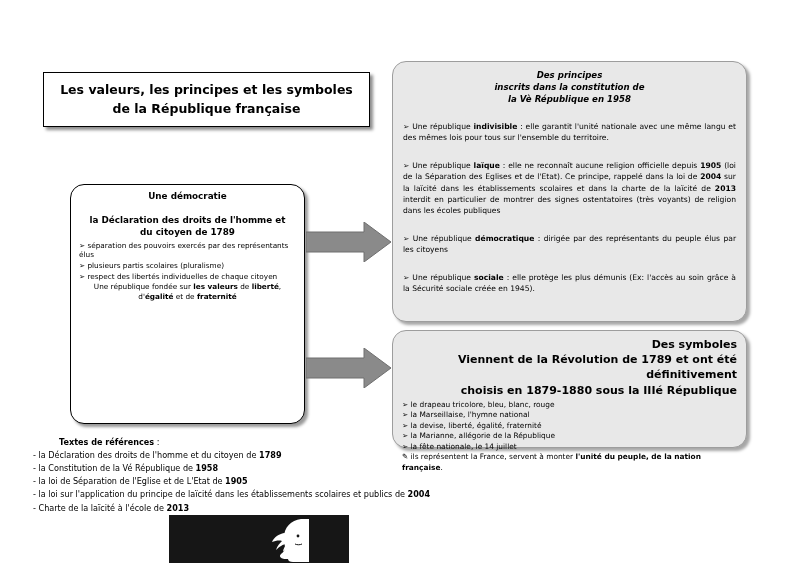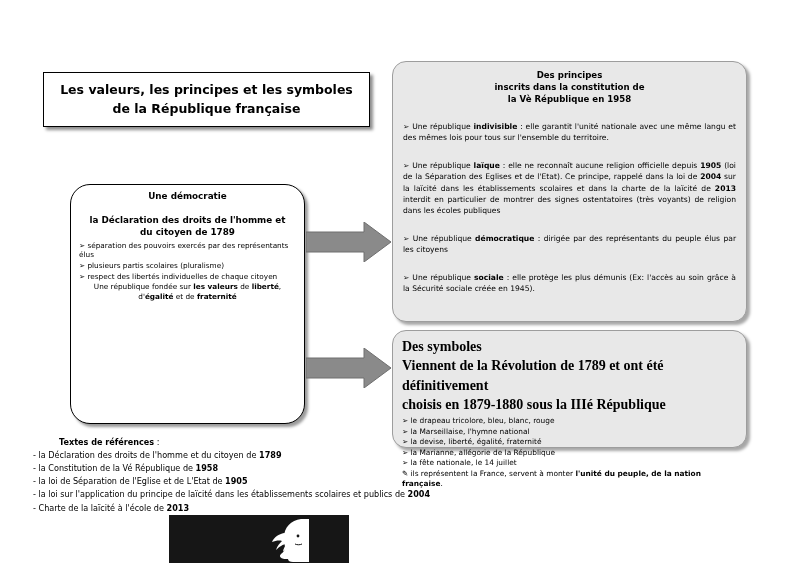--- a/index.html
+++ b/index.html
@@ -45,21 +45,21 @@
 
   
   #democracy-box {
     position: absolute;
     left: 70px;
     top: 184px;
     width: 235px;
     height: 240px;
     background: #ffffff;
     border: 1px solid #000;
-    border-radius: 20px;
+    border-radius: 14px;
     box-shadow: 3px 3px 3px rgba(0,0,0,0.4);
     padding: 6px 8px 4px 8px;
     box-sizing: border-box;
   }
   #democracy-box .db-title {
     text-align: center;
     font-size: 8.8px;
     font-weight: bold;
     line-height: 1.35;
   }
@@ -110,20 +110,21 @@
     border-radius: 14px;
     box-shadow: 3px 3px 3px rgba(0,0,0,0.35);
     padding: 7px 10px 5px 10px;
     box-sizing: border-box;
   }
   #principles-box .pb-title {
     text-align: center;
     font-size: 8.6px;
     font-weight: bold;
     line-height: 1.4;
+    font-style: italic;
   }
   #principles-box .pb-body {
     font-size: 7.6px;
     line-height: 1.5;
     text-align: justify;
     margin-top: 3px;
   }
   #principles-box .pb-body p {
     margin: 16px 0 6px 0;
   }
@@ -136,25 +137,24 @@
     width: 355px;
     height: 118px;
     background: #e8e8e8;
     border: 1px solid #9d9d9d;
     border-radius: 14px;
     box-shadow: 3px 3px 3px rgba(0,0,0,0.35);
     padding: 6px 9px 4px 9px;
     box-sizing: border-box;
   }
   #symbols-box .sb-title {
-    text-align: left;
-    font-size: 14px;
+    text-align: right;
+    font-size: 11px;
     font-weight: bold;
     line-height: 1.38;
-    font-family: Liberation Serif, serif;
   }
   #symbols-box .sb-body {
     font-size: 7.4px;
     line-height: 1.42;
     margin-top: 2px;
   }
   #symbols-box .sb-body p {
     margin: 0;
   }
 

